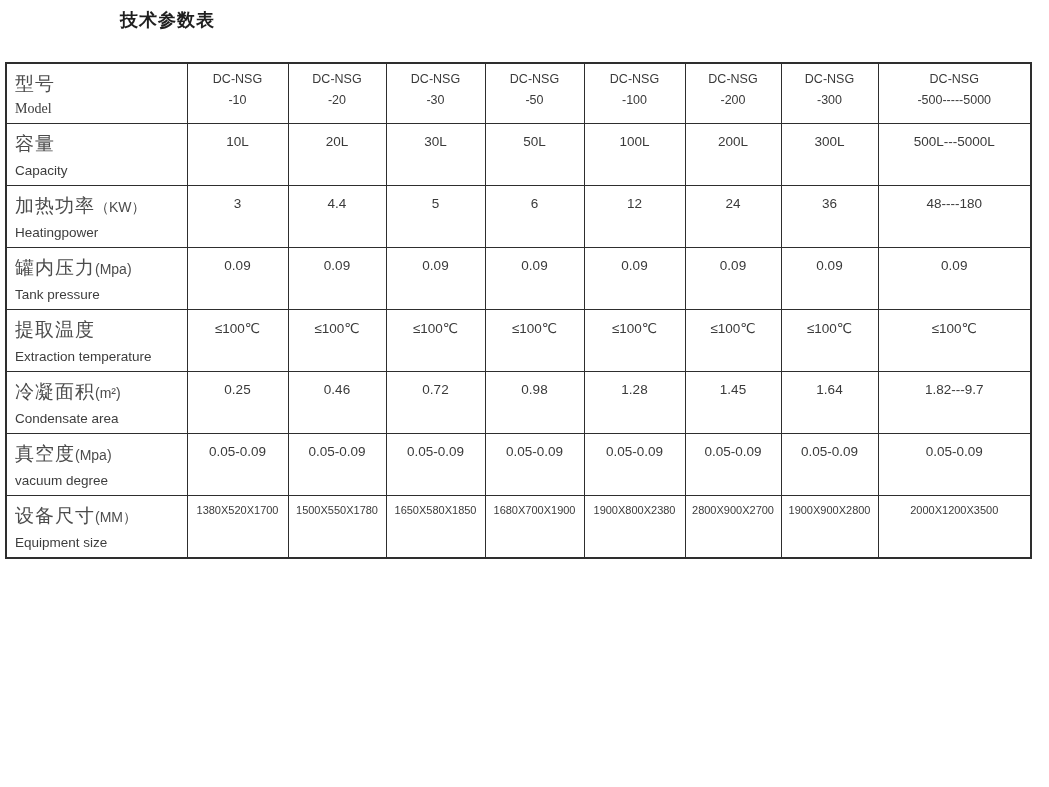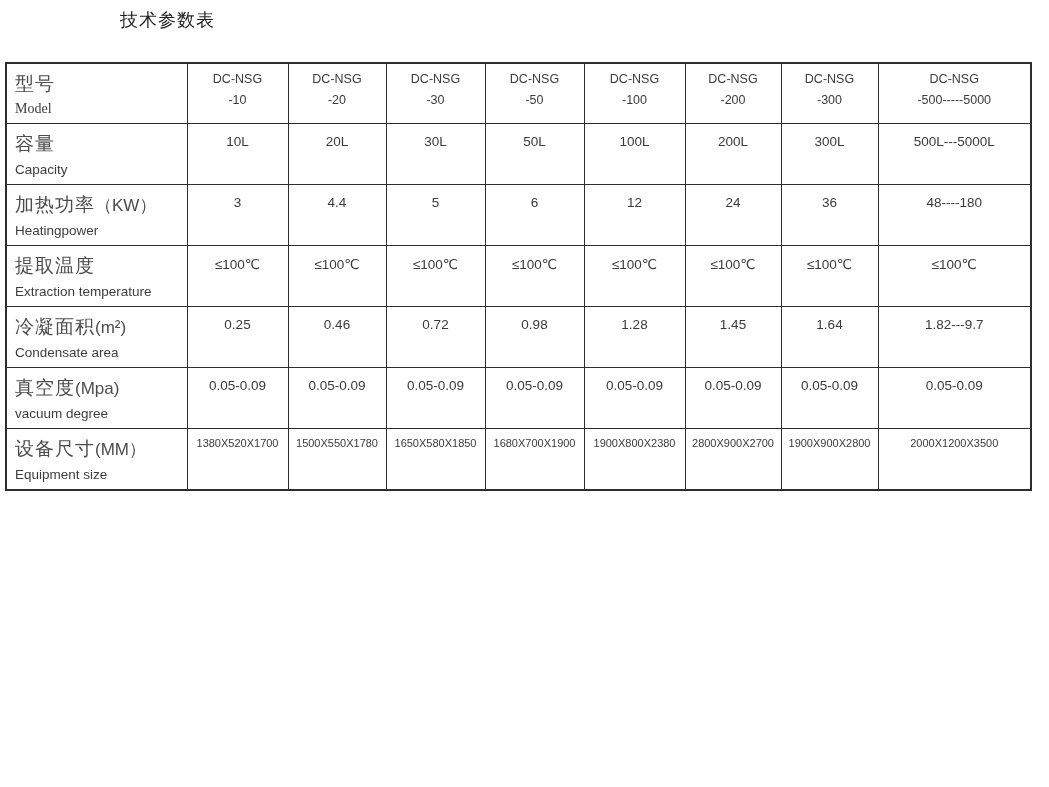--- a/index.html
+++ b/index.html
@@ -13,21 +13,21 @@
     width: 1049px;
     height: 787px;
     background: #ffffff;
     overflow: hidden;
   }
   .doc-title {
     position: absolute;
     left: 120px;
     top: 8px;
     font-size: 18px;
-    font-weight: 400;
+    font-weight: 700;
     color: #1f1f1f;
     letter-spacing: 1px;
   }
   table.spec {
     position: absolute;
     left: 5px;
     top: 62px;
     width: 1025px;
     border-collapse: collapse;
     table-layout: fixed;
@@ -48,21 +48,21 @@
   }
   .lbl-zh {
     display: block;
     font-size: 19px;
     line-height: 27px;
     color: #4c4c4c;
     letter-spacing: 1px;
     white-space: nowrap;
   }
   .lbl-unit {
-    font-size: 17px;
+    font-size: 14px;
     color: #4c4c4c;
     letter-spacing: 0;
   }
   .lbl-en {
     display: block;
     margin-top: 2px;
     font-size: 13.5px;
     line-height: 20px;
     color: #3d3d3d;
     letter-spacing: 0;
@@ -174,20 +174,34 @@
         <td class="val">4.4</td>
         <td class="val">5</td>
         <td class="val">6</td>
         <td class="val">12</td>
         <td class="val">24</td>
         <td class="val">36</td>
         <td class="val">48----180</td>
       </tr>
 
 
+      <tr class="data-row">
+        <th class="lbl">
+          <span class="lbl-zh"><span>罐内压力</span><span class="lbl-unit">(Mpa)</span></span>
+          <span class="lbl-en">Tank pressure</span>
+        </th>
+        <td class="val">0.09</td>
+        <td class="val">0.09</td>
+        <td class="val">0.09</td>
+        <td class="val">0.09</td>
+        <td class="val">0.09</td>
+        <td class="val">0.09</td>
+        <td class="val">0.09</td>
+        <td class="val">0.09</td>
+      </tr>
 
       <tr class="data-row">
         <th class="lbl">
           <span class="lbl-zh"><span>提取温度</span><span class="lbl-unit"></span></span>
           <span class="lbl-en">Extraction temperature</span>
         </th>
         <td class="val">≤100℃</td>
         <td class="val">≤100℃</td>
         <td class="val">≤100℃</td>
         <td class="val">≤100℃</td>

